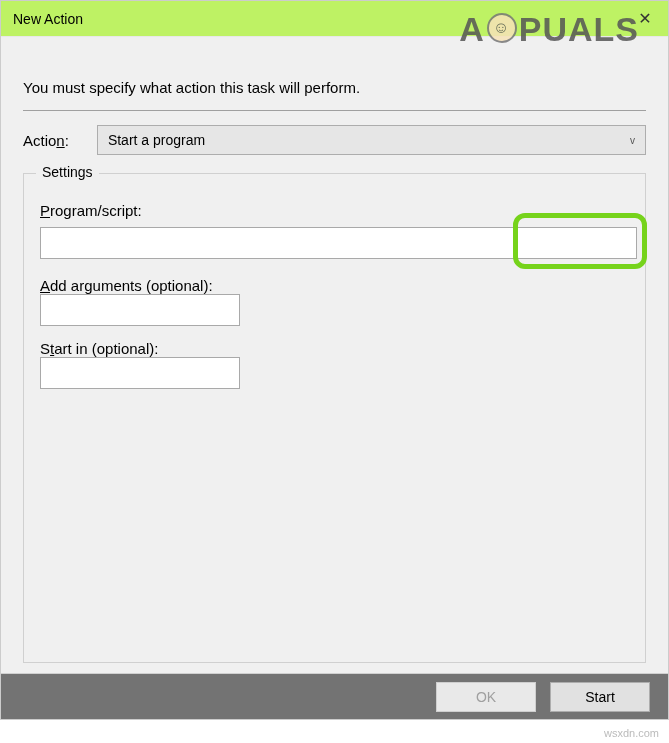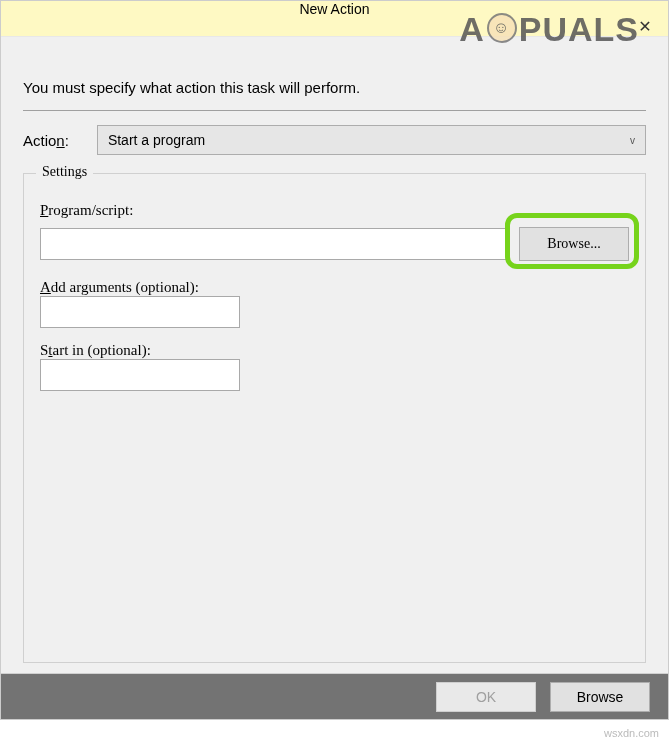--- a/index.html
+++ b/index.html
@@ -15,25 +15,25 @@
     .dialog {
       width: 669px;
       height: 720px;
       background: #f0f0f0;
       border: 1px solid #ccc;
       display: flex;
       flex-direction: column;
     }
     .titlebar {
       height: 36px;
-      background: #fef9c3;
-      display: flex;
-      align-items: center;
+      background: #bef264;
+      display: flex;
+      align-items: center;
+      padding-left: 12px;
       border-bottom: 1px solid #e8e8e8;
-      flex-direction: column;
     }
     .titlebar-title { font-size: 14px; color: #000; }
     .close-btn {
       margin-left: auto;
       width: 46px;
       height: 36px;
       display: flex;
       align-items: center;
       justify-content: center;
       font-size: 16px;
@@ -74,24 +74,23 @@
       align-items: center;
       padding: 0 10px;
       font-size: 14px;
       cursor: pointer;
     }
     .combo-text { flex: 1; }
     .combo-chev { font-size: 10px; color: #555; }
     .fieldset {
       position: relative;
       border: 1px solid #d0d0d0;
-      padding: 28px 16px 16px 16px;
+      padding: 28px 8px 16px 16px;
       margin-top: 6px;
       height: 490px;
-      font-family: Liberation Serif, serif;
     }
     .legend {
       position: absolute;
       top: -10px;
       left: 12px;
       background: #f0f0f0;
       padding: 0 6px;
       font-size: 14px;
     }
     .form-label {
@@ -220,40 +219,39 @@
         <span class="combo-chev">v</span>
       </div>
     </div>
 
     <div class="fieldset">
       <span class="legend">Settings</span>
 
       <label class="form-label"><span class="underline">P</span>rogram/script:</label>
       <div class="prog-row" style="position:relative;">
         <input type="text" class="text-input prog-input" value="" style="">
-        <button class="browse-btn">Browse...</button>
         <div class="hl" style="top:-14px; right:-10px; width:134px; height:56px;"></div>
       </div>
 
       <div class="row2">
         <label class="form-label"><span class="underline">A</span>dd arguments (optional):</label>
         <input type="text" class="text-input" value="" style="">
       </div>
 
       <div class="row2">
         <label class="form-label">S<span class="underline">t</span>art in (optional):</label>
         <input type="text" class="text-input" value="" style="">
       </div>
     </div>
 
   </div>
 
   <div class="buttonbar">
     <button class="btn btn-disabled" disabled="">OK</button>
-    <button class="btn">Browse</button>
+    <button class="btn">Start</button>
   </div>
 
 </div>
 
 <div class="logo">
   <span>A</span>
   <span class="logo-face">☺</span>
   <span>PUALS</span>
 </div>
 

